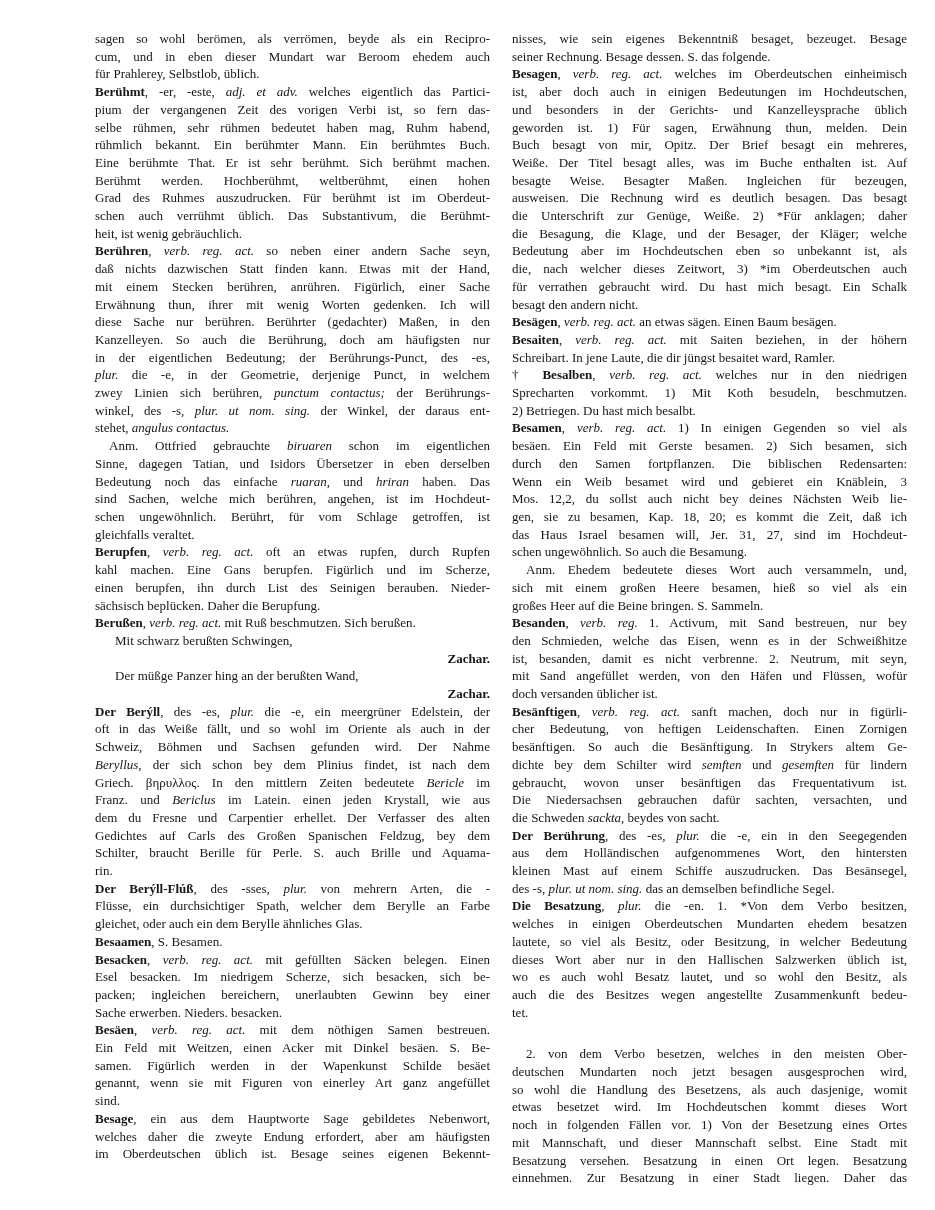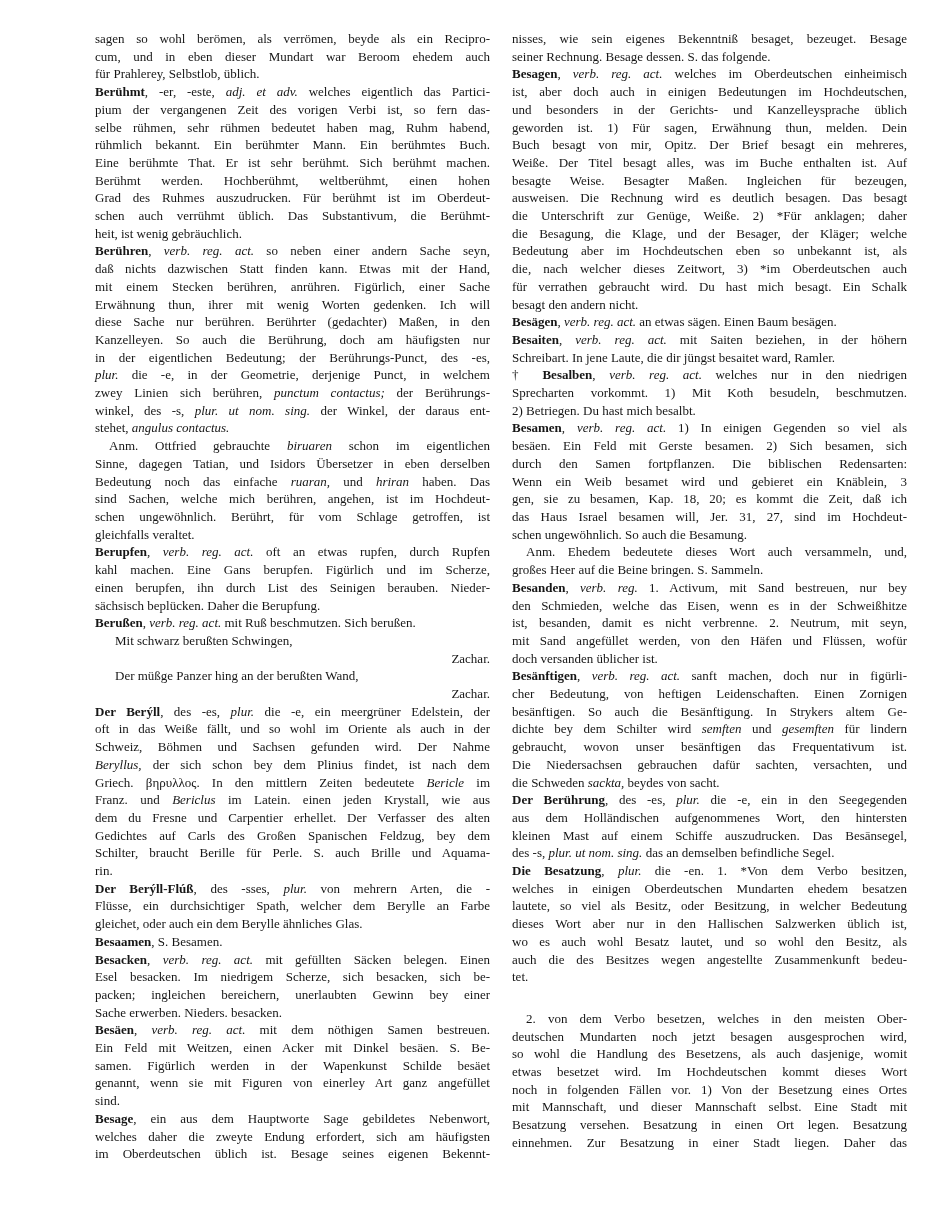--- a/index.html
+++ b/index.html
@@ -23,21 +23,21 @@
   .line{
     text-align:justify;
     text-align-last:justify;
     white-space:normal;
   }
   .line.end{text-align-last:left;}
   .para.anm > .line:first-child,
   .para.para2 > .line:first-child{text-indent:14px;}
   .para.para2{margin-top:24px;}
   .para.verse .line{text-align:left;text-align-last:left;padding-left:20px;}
-  .para.attr .line{text-align:left;text-align-last:right;}
+  .para.attr .line{text-align:left;text-align-last:right;font-weight:bold;}
   b{font-weight:bold;}
   i{font-style:italic;}
   .page-number{
     position:absolute;
     left:512px;top:1220px;width:395px;
     font-size:16px;line-height:17.7px;
     text-align:left;
   }
 </style>
 </head>
@@ -130,21 +130,21 @@
     </div>
     <div class="para entry">
       <div class="line"><b>Besäen</b>, <i>verb. reg. act.</i> mit dem nöthigen Samen bestreuen.</div>
       <div class="line">Ein Feld mit Weitzen, einen Acker mit Dinkel besäen. S. Be-</div>
       <div class="line">samen. Figürlich werden in der Wapenkunst Schilde besäet</div>
       <div class="line">genannt, wenn sie mit Figuren von einerley Art ganz angefüllet</div>
       <div class="line end">sind.</div>
     </div>
     <div class="para entry">
       <div class="line"><b>Besage</b>, ein aus dem Hauptworte Sage gebildetes Nebenwort,</div>
-      <div class="line">welches daher die zweyte Endung erfordert, sich am häufigsten</div>
+      <div class="line">welches daher die zweyte Endung erfordert, aber am häufigsten</div>
       <div class="line">im Oberdeutschen üblich ist. Besage seines eigenen Bekennt-</div>
     </div>
   </div>
 <div class="col" id="col-right">
     <div class="para cont">
       <div class="line">nisses, wie sein eigenes Bekenntniß besaget, bezeuget. Besage</div>
       <div class="line end">seiner Rechnung. Besage dessen. S. das folgende.</div>
     </div>
     <div class="para entry">
       <div class="line"><b>Besagen</b>, <i>verb. reg. act.</i> welches im Oberdeutschen einheimisch</div>
@@ -172,26 +172,28 @@
     <div class="para entry">
       <div class="line">† <b>Besalben</b>, <i>verb. reg. act.</i> welches nur in den niedrigen</div>
       <div class="line">Sprecharten vorkommt. 1) Mit Koth besudeln, beschmutzen.</div>
       <div class="line end">2) Betriegen. Du hast mich besalbt.</div>
     </div>
     <div class="para entry">
       <div class="line"><b>Besamen</b>, <i>verb. reg. act.</i> 1) In einigen Gegenden so viel als</div>
       <div class="line">besäen. Ein Feld mit Gerste besamen. 2) Sich besamen, sich</div>
       <div class="line">durch den Samen fortpflanzen. Die biblischen Redensarten:</div>
       <div class="line">Wenn ein Weib besamet wird und gebieret ein Knäblein, 3</div>
+      <div class="line">Mos. 12,2, du sollst auch nicht bey deines Nächsten Weib lie-</div>
       <div class="line">gen, sie zu besamen, Kap. 18, 20; es kommt die Zeit, daß ich</div>
       <div class="line">das Haus Israel besamen will, Jer. 31, 27, sind im Hochdeut-</div>
       <div class="line end">schen ungewöhnlich. So auch die Besamung.</div>
     </div>
     <div class="para anm">
       <div class="line">Anm. Ehedem bedeutete dieses Wort auch versammeln, und,</div>
+      <div class="line">sich mit einem großen Heere besamen, hieß so viel als ein</div>
       <div class="line end">großes Heer auf die Beine bringen. S. Sammeln.</div>
     </div>
     <div class="para entry">
       <div class="line"><b>Besanden</b>, <i>verb. reg.</i> 1. Activum, mit Sand bestreuen, nur bey</div>
       <div class="line">den Schmieden, welche das Eisen, wenn es in der Schweißhitze</div>
       <div class="line">ist, besanden, damit es nicht verbrenne. 2. Neutrum, mit seyn,</div>
       <div class="line">mit Sand angefüllet werden, von den Häfen und Flüssen, wofür</div>
       <div class="line end">doch versanden üblicher ist.</div>
     </div>
     <div class="para entry">

